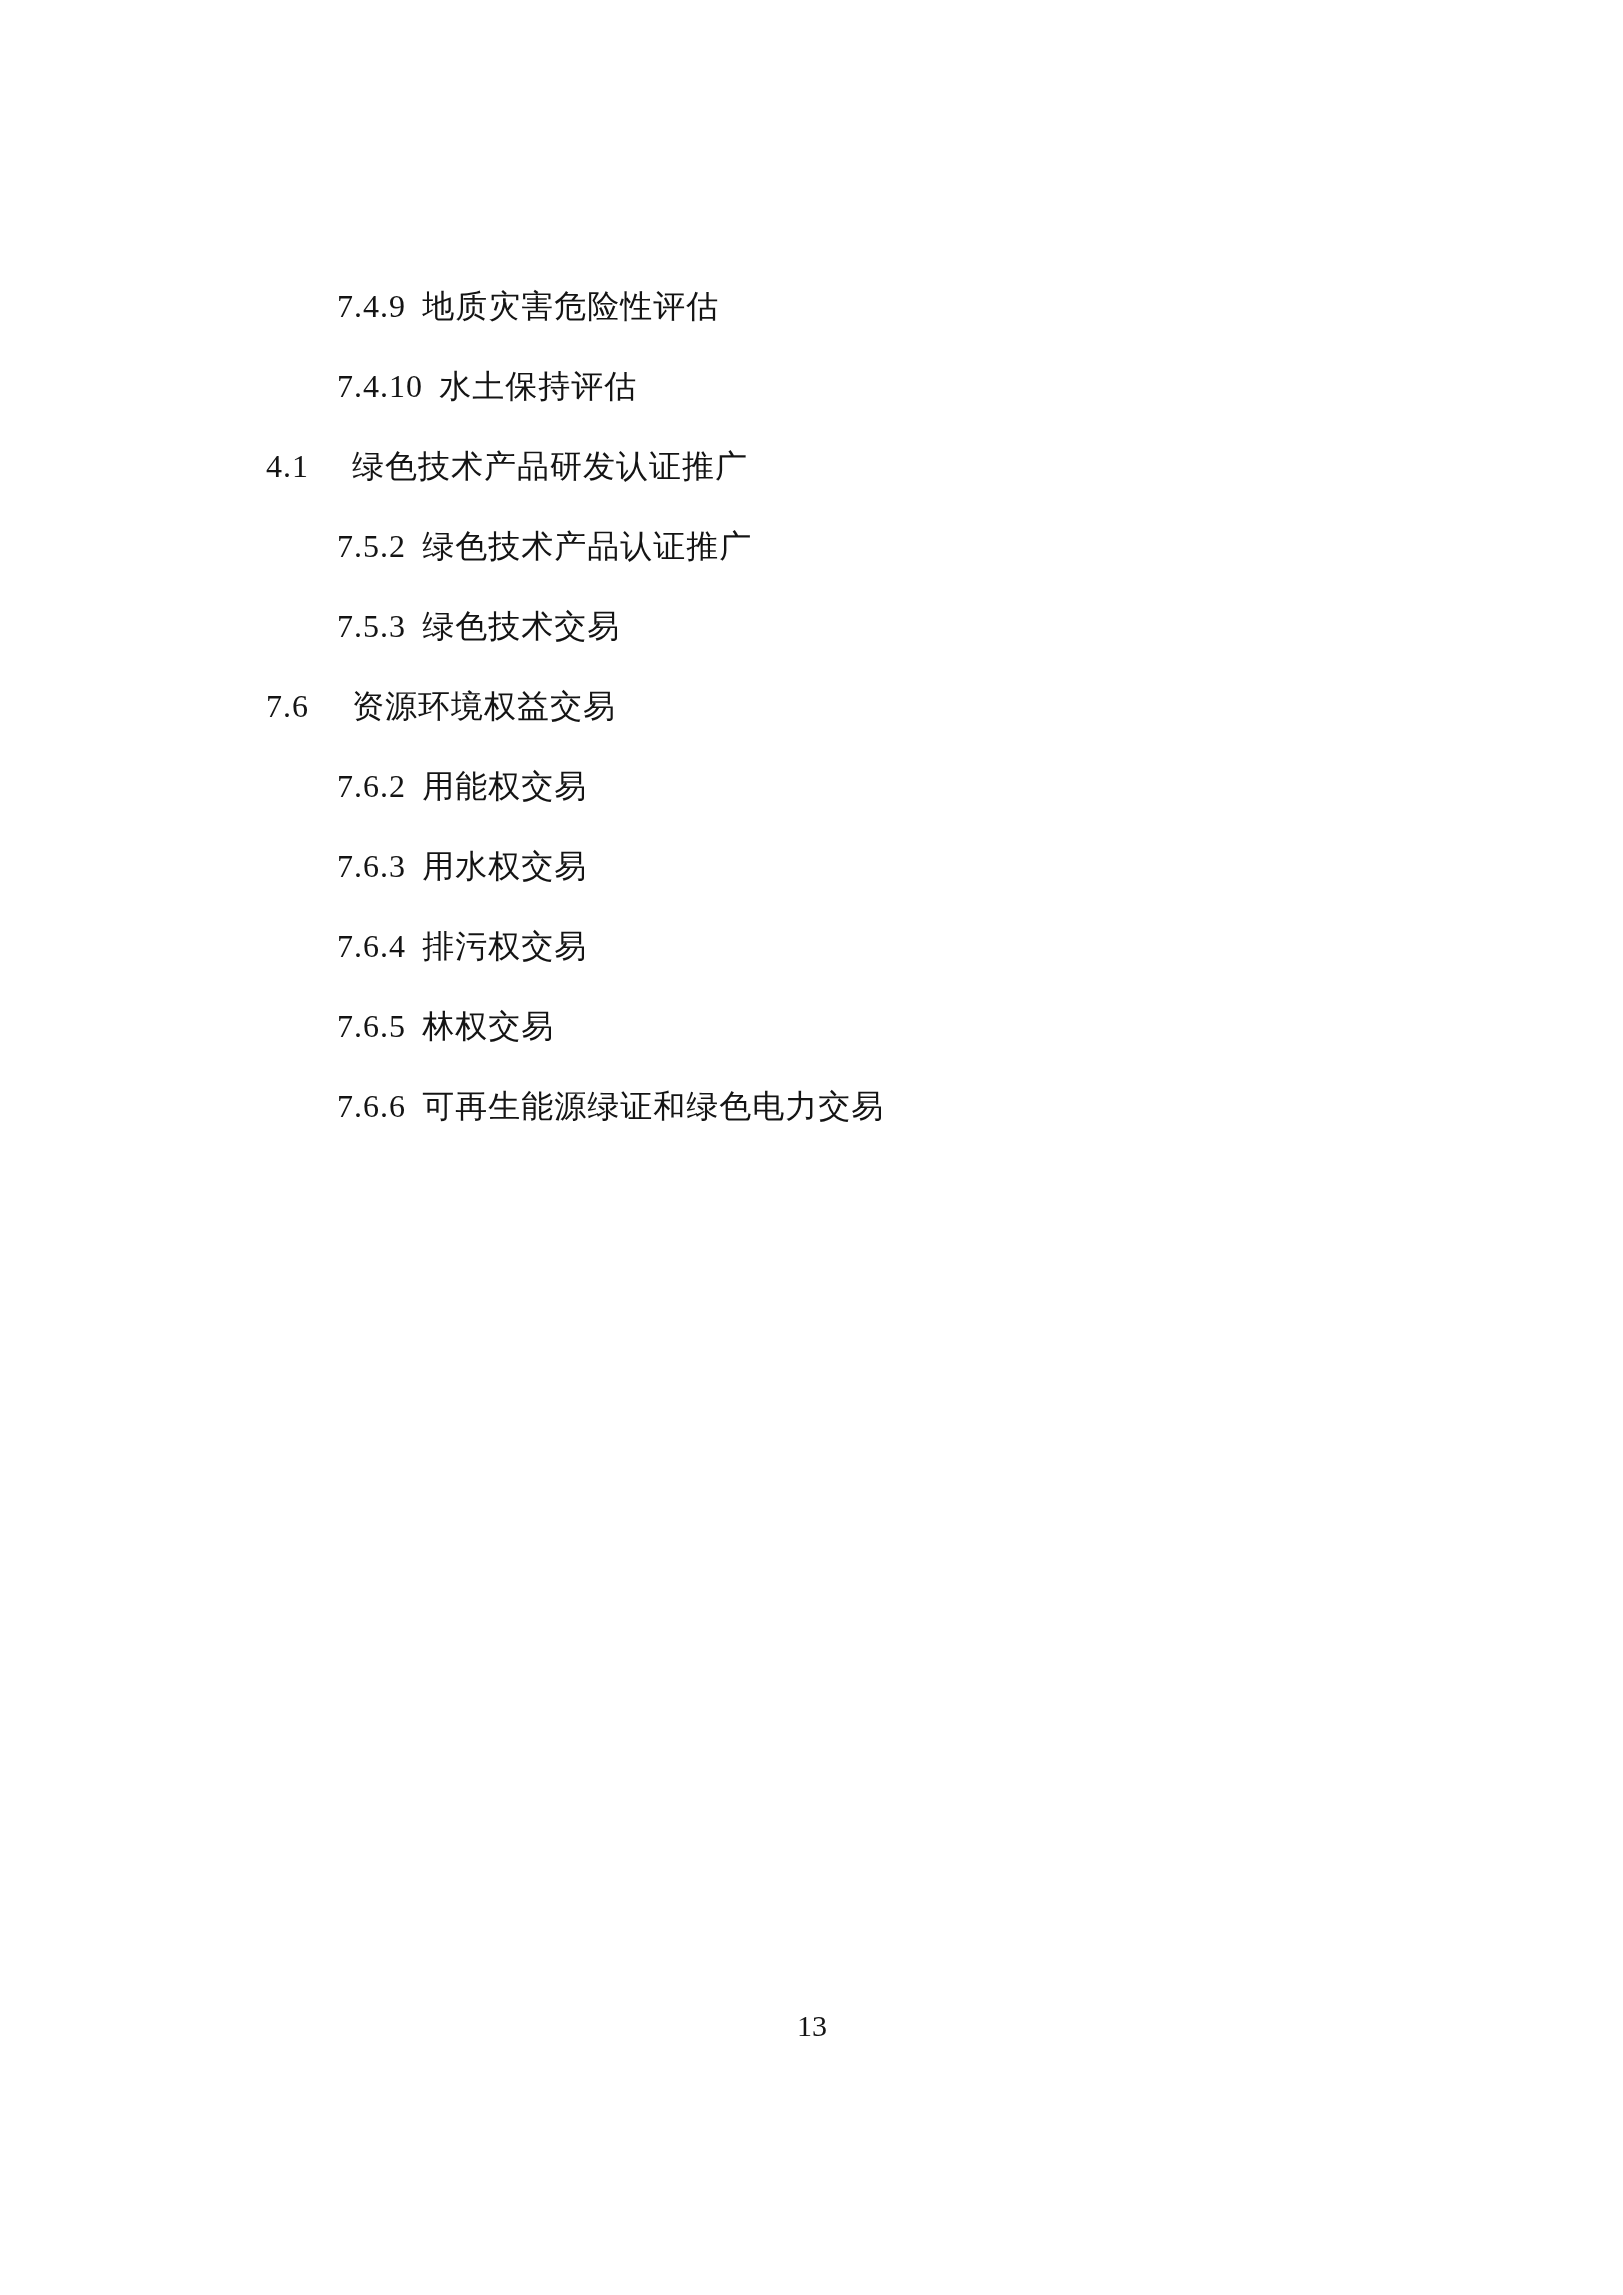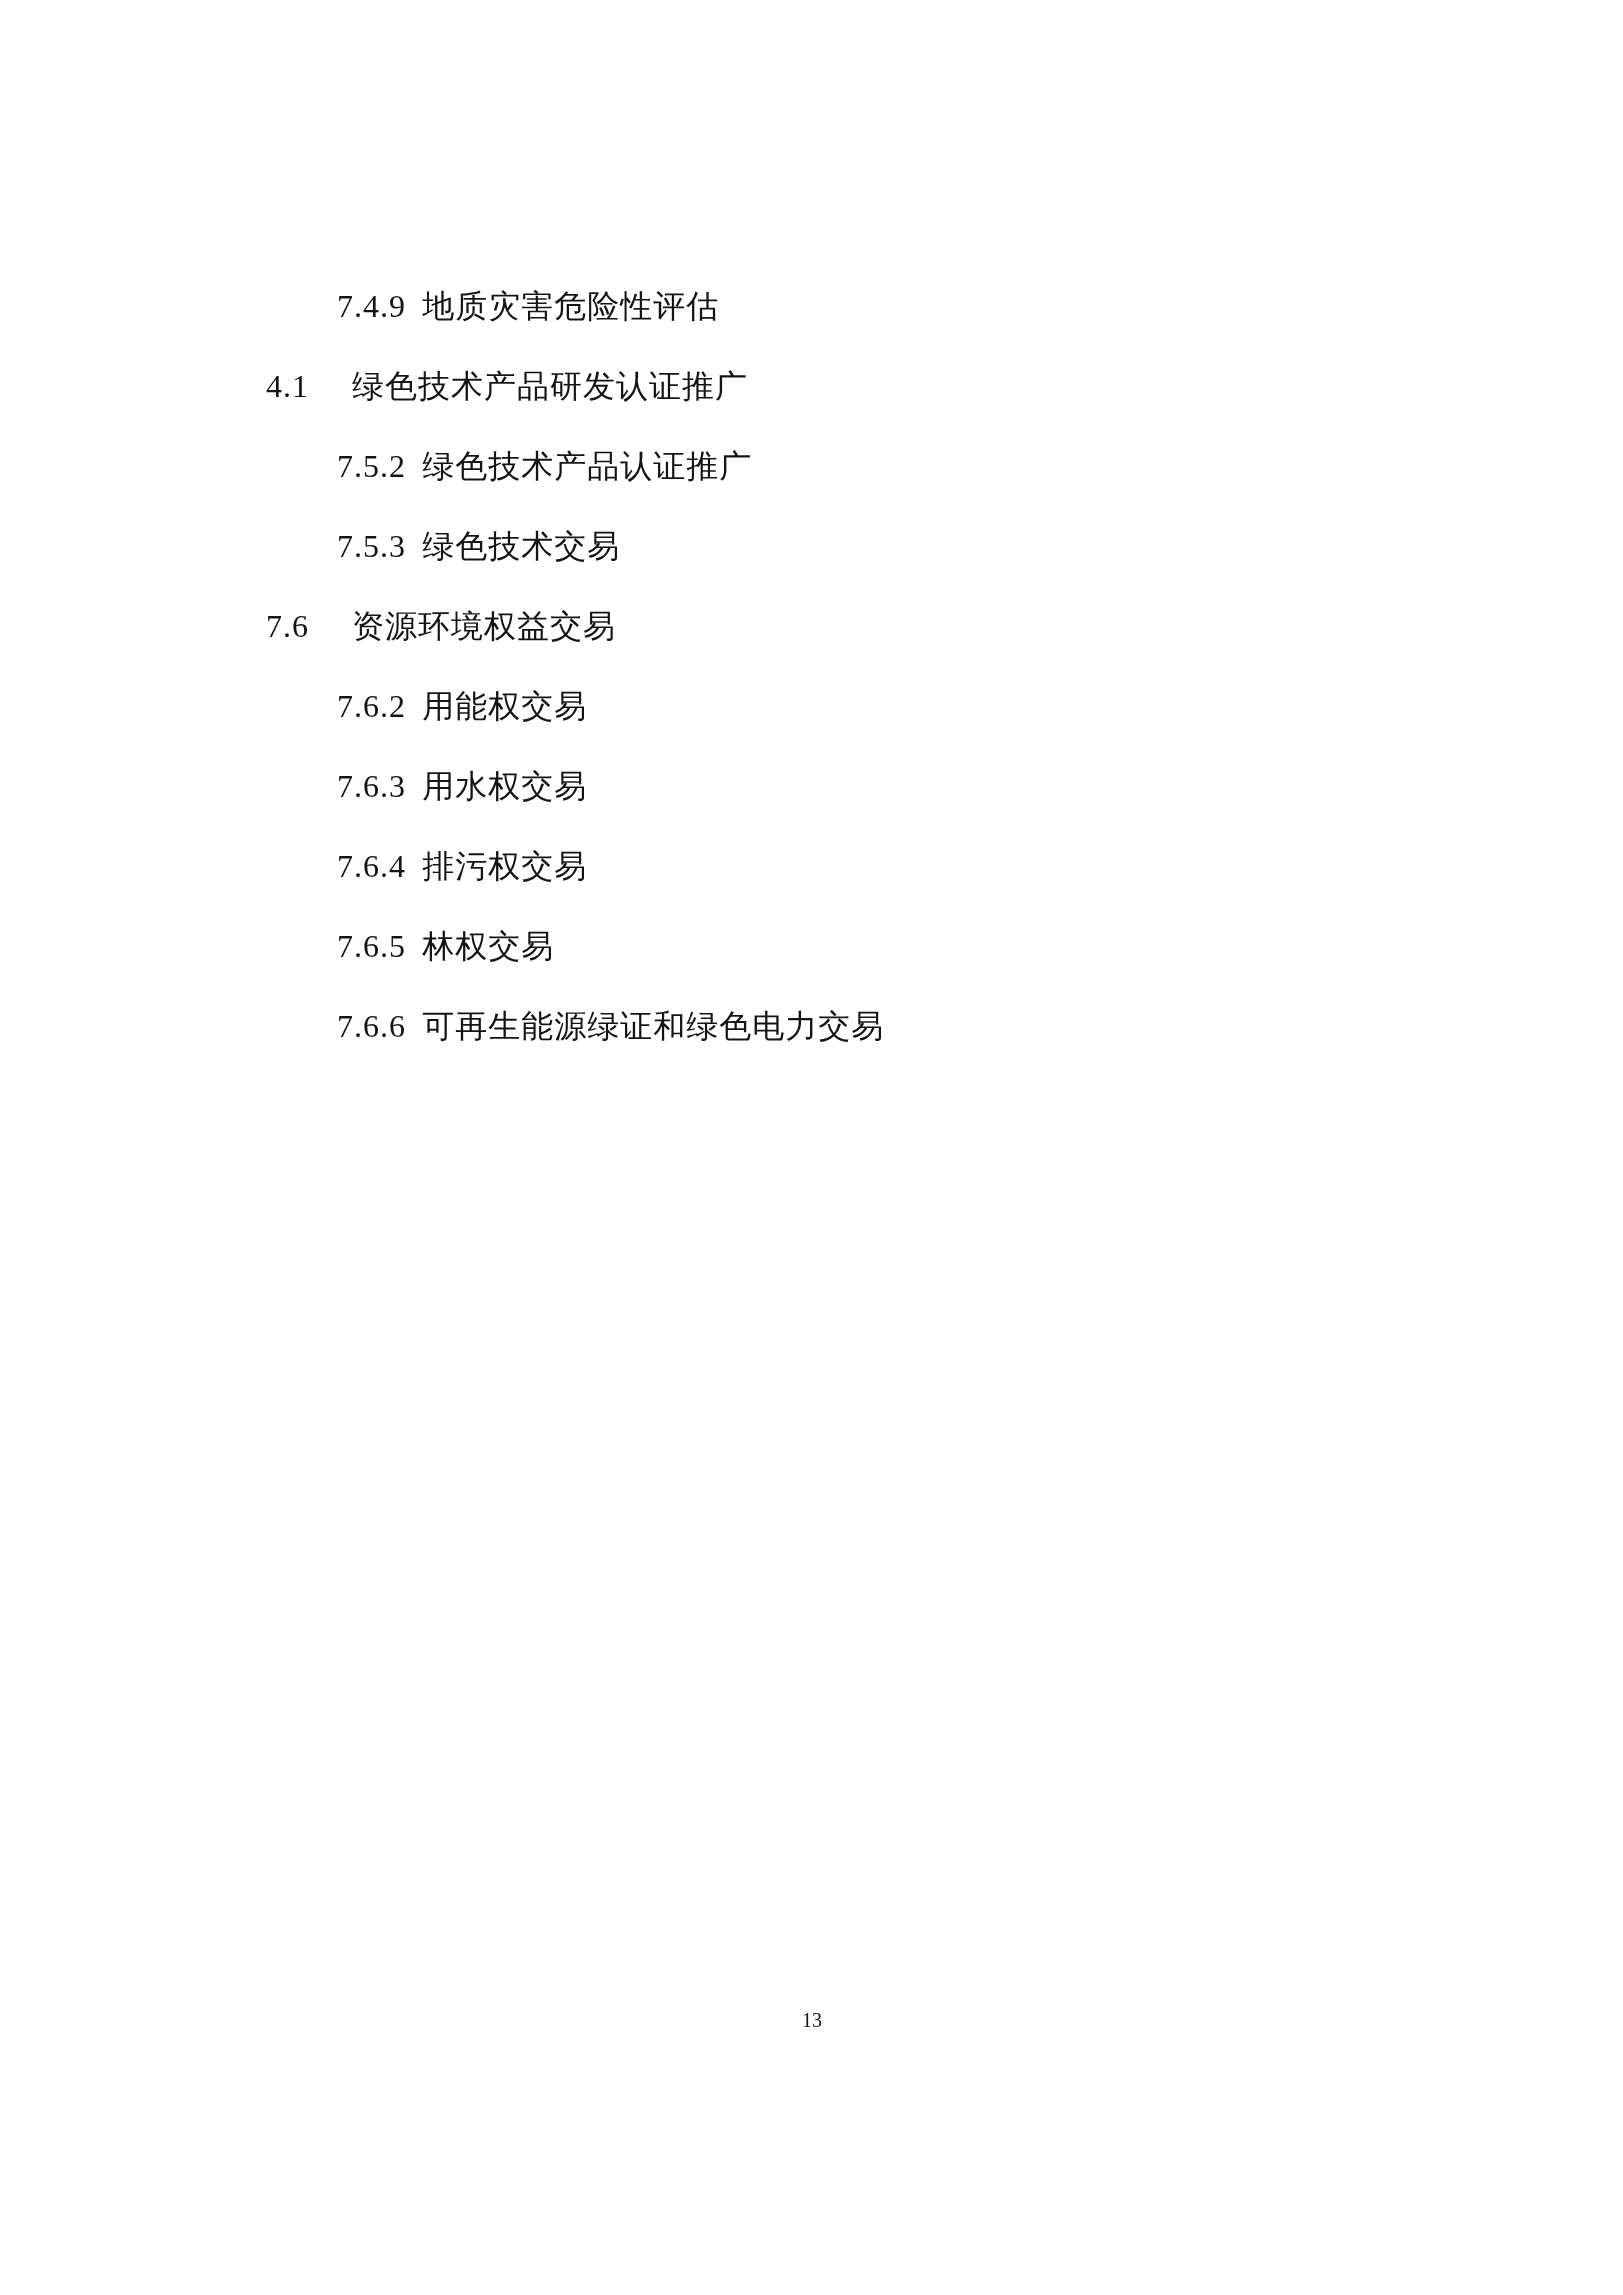--- a/index.html
+++ b/index.html
@@ -57,37 +57,41 @@
   .title {
     display: inline;
   }
 
   .page-number {
     position: absolute;
     left: 0;
     top: 2009px;
     width: 1624px;
     text-align: center;
-    font-size: 20px;
+    font-size: 30px;
     color: #141414;
     font-family: "Liberation Serif", "DejaVu Serif", serif;
   }
 </style>
 </head>
 <body>
 
 <div class="page">
 
   <div class="toc-body">
 
     <div class="toc-entry lvl-2">
       <span class="num">7.4.9</span>
       <span class="title">地质灾害危险性评估</span>
     </div>
 
+    <div class="toc-entry lvl-2">
+      <span class="num">7.4.10</span>
+      <span class="title">水土保持评估</span>
+    </div>
 
     <div class="toc-entry lvl-1">
       <span class="num">4.1</span>
       <span class="title">绿色技术产品研发认证推广</span>
     </div>
 
 
     <div class="toc-entry lvl-2">
       <span class="num">7.5.2</span>
       <span class="title">绿色技术产品认证推广</span>

